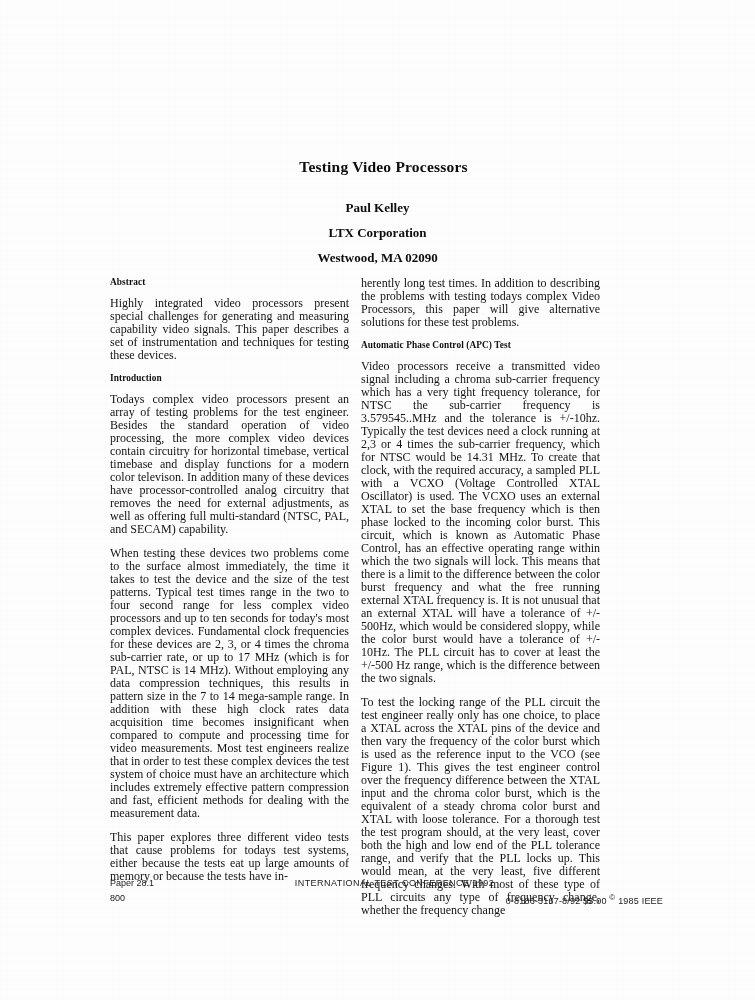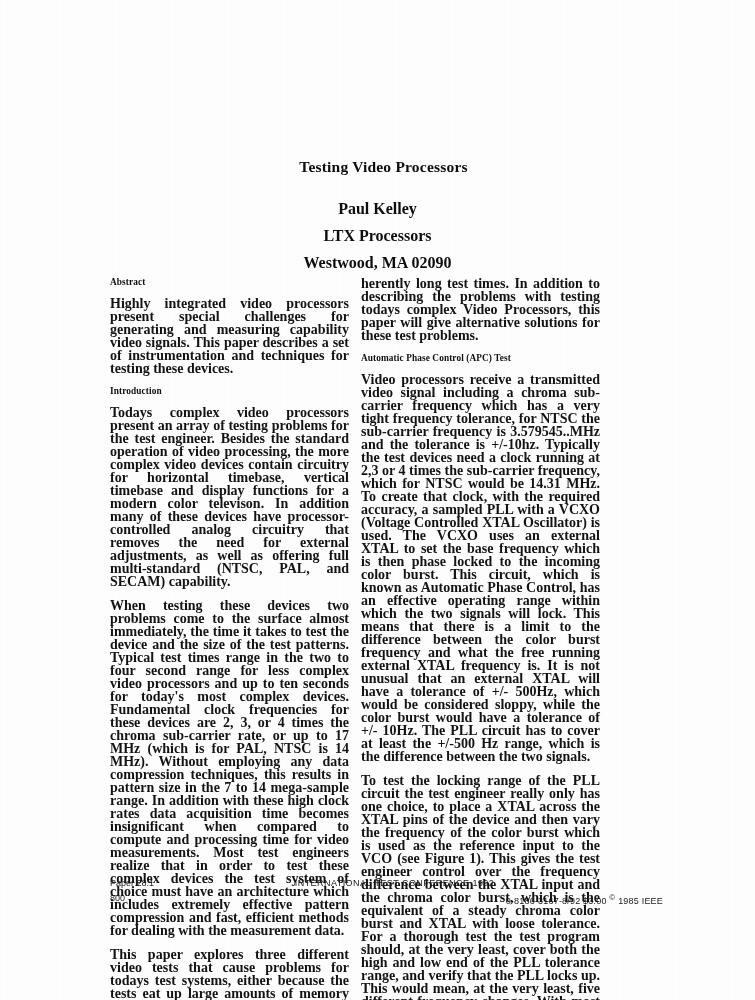--- a/index.html
+++ b/index.html
@@ -46,21 +46,21 @@
   }
   .paper-title {
     font-size: 15.5px;
     font-weight: bold;
     letter-spacing: .2px;
     margin: 0 0 24px 0;
     color: #0d0d0d;
     padding-left: 12px;
   }
   .author-line {
-    font-size: 16px;
+    font-size: 13px;
     font-weight: bold;
     margin: 0 0 9px 0;
     color: #0d0d0d;
   }
 
   
   .columns {
     position: absolute;
     left: 110px;
     top: 277px;
@@ -76,28 +76,27 @@
     font-weight: bold;
     margin: 0 0 10px 0;
     color: #101010;
     letter-spacing: .1px;
   }
   h2.section.tight {
     margin-bottom: 10px;
   }
 
   p.body {
-    font-size: 14px;
+    font-size: 12px;
     line-height: 13.0px;
     margin: 0 12px 11px 0;
     text-align: justify;
     text-justify: inter-word;
     color: #131313;
     hyphens: none;
-    font-weight: bold;
   }
   p.body.last { margin-bottom: 0; }
 
   .spacer-before { margin-top: 18px; }
 
   
   .footer {
     position: absolute;
     left: 110px;
     right: 92px;
@@ -136,21 +135,21 @@
   }
 </style>
 </head>
 <body>
 
 <div id="page">
 
   <div class="titleblock">
     <h1 class="paper-title">Testing Video Processors</h1>
     <div class="author-line">Paul Kelley</div>
-    <div class="author-line">LTX Processors</div>
+    <div class="author-line">LTX Corporation</div>
     <div class="author-line">Westwood, MA 02090</div>
   </div>
 
   <div class="columns">
 
     <div class="col">
       <h2 class="section">Abstract</h2>
       <p class="body">Highly integrated video processors present special challenges for generating and measuring  capability video signals. This paper describes a set of instrumentation and techniques for testing these devices.</p>
 
       <h2 class="section spacer-before">Introduction</h2>

